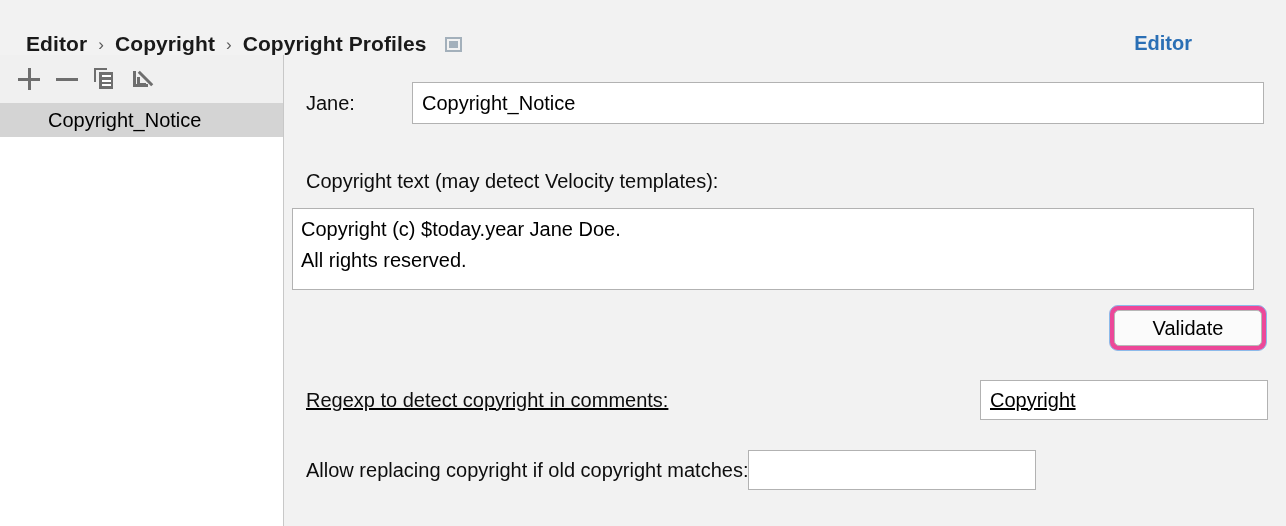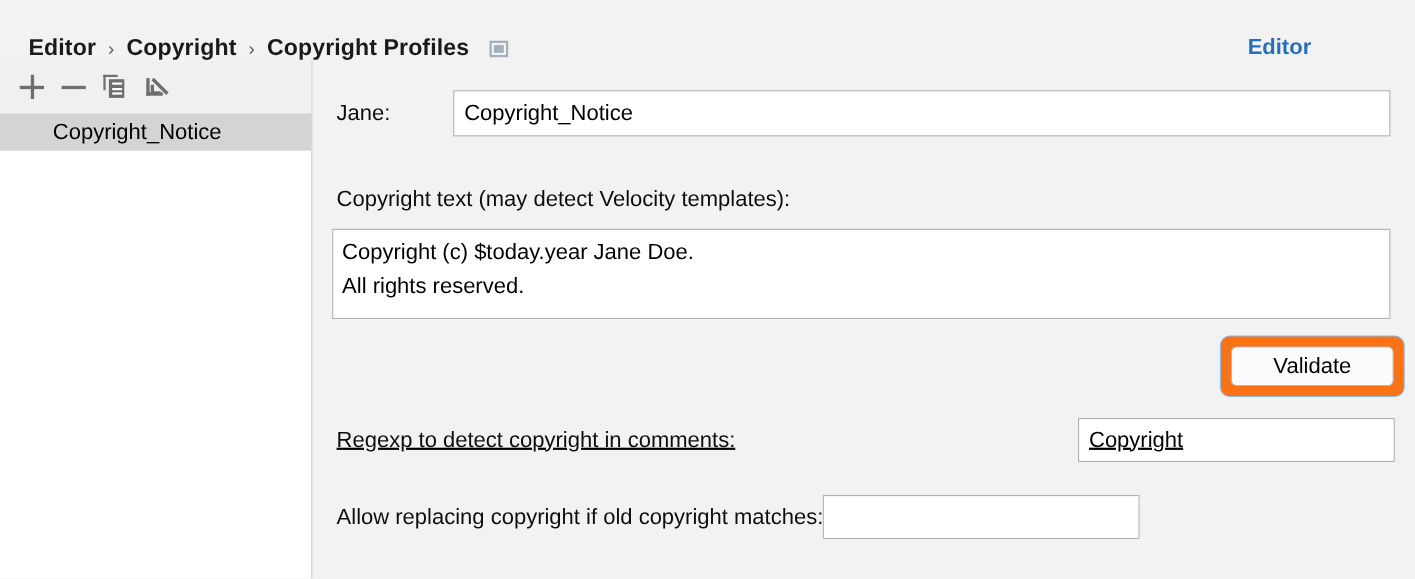--- a/index.html
+++ b/index.html
@@ -248,42 +248,42 @@
     width: 852px;
     height: 42px;
   }
 
   .ct-label {
     position: absolute;
     left: 21px; top: 115px;
   }
   .ct-area {
     position: absolute;
-    left: 17px; top: 153px;
+    left: 7px; top: 153px;
     width: 962px;
     height: 82px;
     background: #ffffff;
     border: 1px solid #b2b2b2;
     box-sizing: border-box;
     font-family: "Liberation Sans", sans-serif;
     font-size: 20px;
     line-height: 1.53;
     color: #000000;
     padding: 5px 8px;
     resize: none;
     outline: none;
     overflow: hidden;
   }
 
   .validate-wrap {
     position: absolute;
     left: 824px; top: 250px;
-    padding: 9px;
+    padding: 4px;
     border: 1px solid #8cbaea;
-    background: #f97316;
+    background: #ec4899;
     border-radius: 9px;
     box-sizing: border-box;
   }
   .validate-btn {
     display: block;
     width: 148px;
     height: 36px;
     background: #fbfbfb;
     border: 1px solid #b7b7b7;
     border-radius: 5px;

